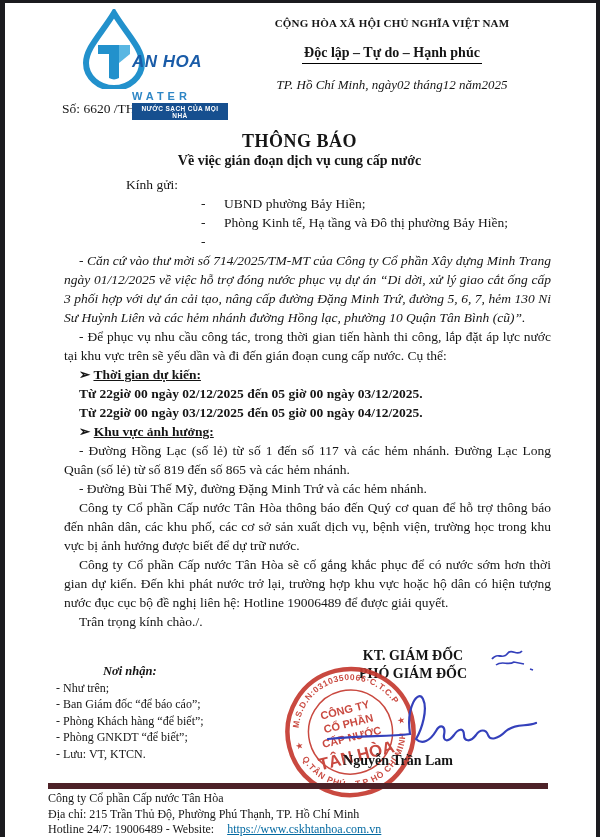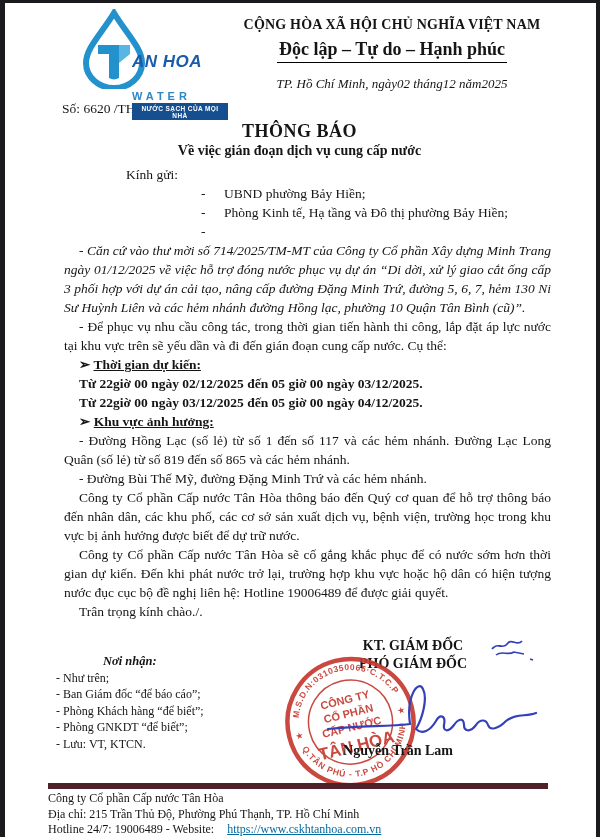--- a/index.html
+++ b/index.html
@@ -30,27 +30,27 @@
   .logo-name { font-family:"Liberation Sans",sans-serif; font-style:italic; font-weight:bold;
                font-size:17px; color:#1a5ca8; letter-spacing:0.5px; line-height:17px; }
   .logo-water { font-family:"Liberation Sans",sans-serif; font-weight:bold; font-size:11px;
                 color:#2e86c5; letter-spacing:4px; line-height:12px;margin-top:20px; }
   .logo-banner { margin-top:1px; background:#164f8f; color:#ffffff;
                  font-family:"Liberation Sans",sans-serif; font-size:6.5px; font-weight:bold;
                  letter-spacing:0.4px; padding:1.5px 2px; text-align:center; width:96px; }
   .doc-number { font-size:13.5px; margin-top:12px; margin-left:-14px; }
 
   .nat-col { flex:1; text-align:center; padding-top:8px; }
-  .nat-line1 { font-weight:bold; font-size:14px; letter-spacing:0.2px; }
-  .nat-line2 { display:inline-block; font-weight:bold; font-size:18px; margin-top:6px;
+  .nat-line1 { font-weight:bold; font-size:11px; letter-spacing:0.2px; }
+  .nat-line2 { display:inline-block; font-weight:bold; font-size:14px; margin-top:16px;
                border-bottom:1.5px solid #000; padding:0 2px 2px 2px; }
   .date-line { font-style:italic; font-size:13px; margin-top:13px; }
 
   
-  .title-block { text-align:center; margin-top:4px; }
+  .title-block { text-align:center; margin-top:14px; }
   .title-main { font-weight:bold; font-size:18px; letter-spacing:0.5px; }
   .title-sub  { font-weight:bold; font-size:14px; margin-top:1px; }
 
   
   .body-text { font-size:13.5px; line-height:19px;margin-left:16px; }
   .salutation { margin-left:62px; margin-top:6px; }
   .recip-row { display:flex; margin-left:137px; }
   .recip-dash { width:23px; text-align:left; }
   .para { text-align:justify; text-indent:15px; }
   .italic { font-style:italic; }

